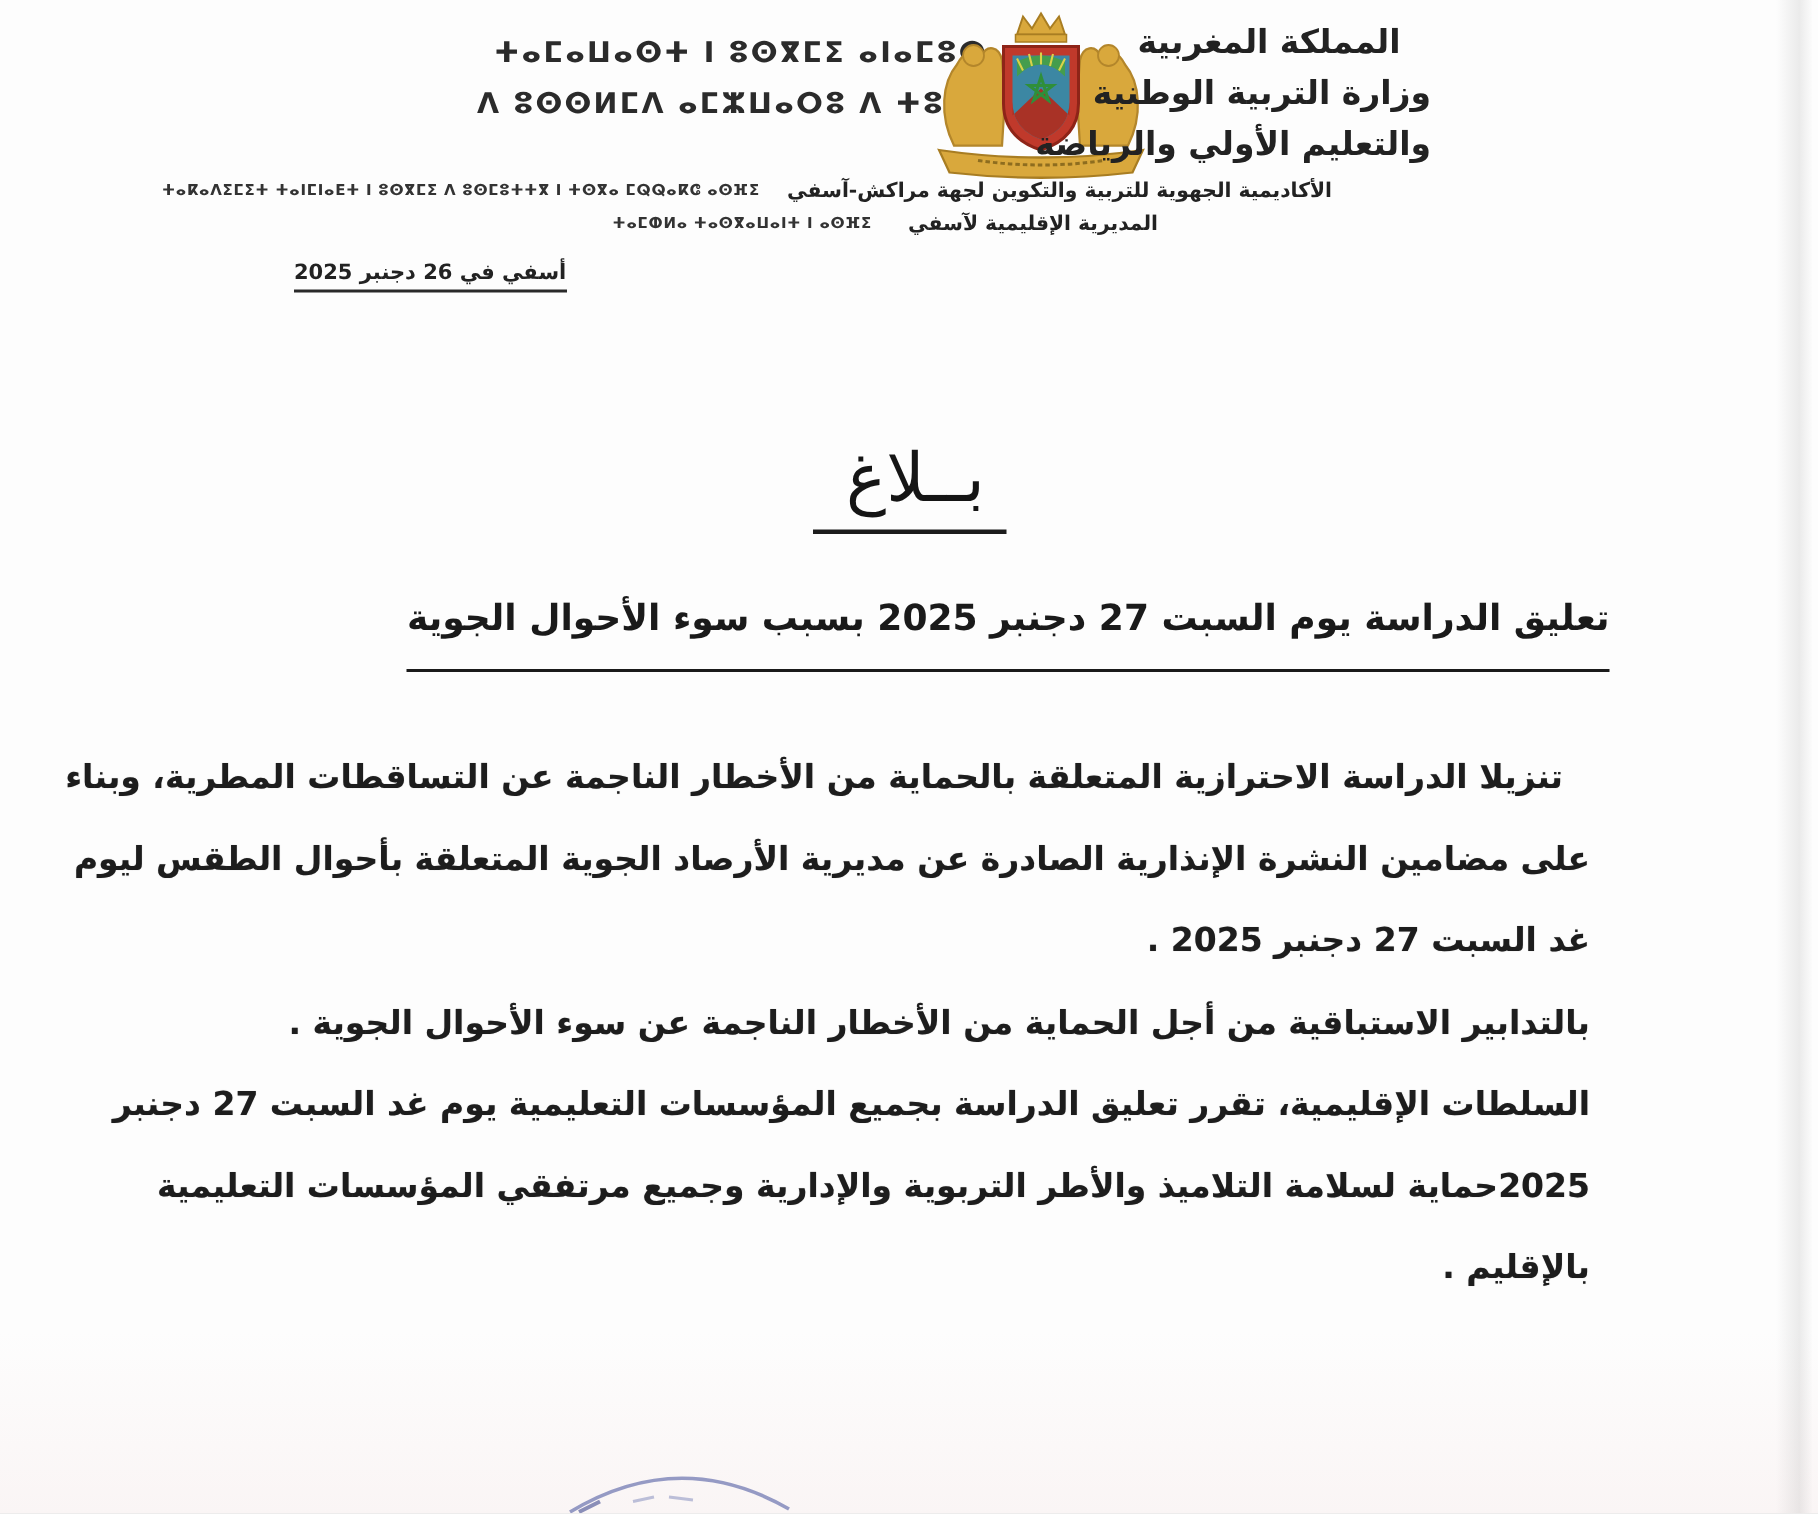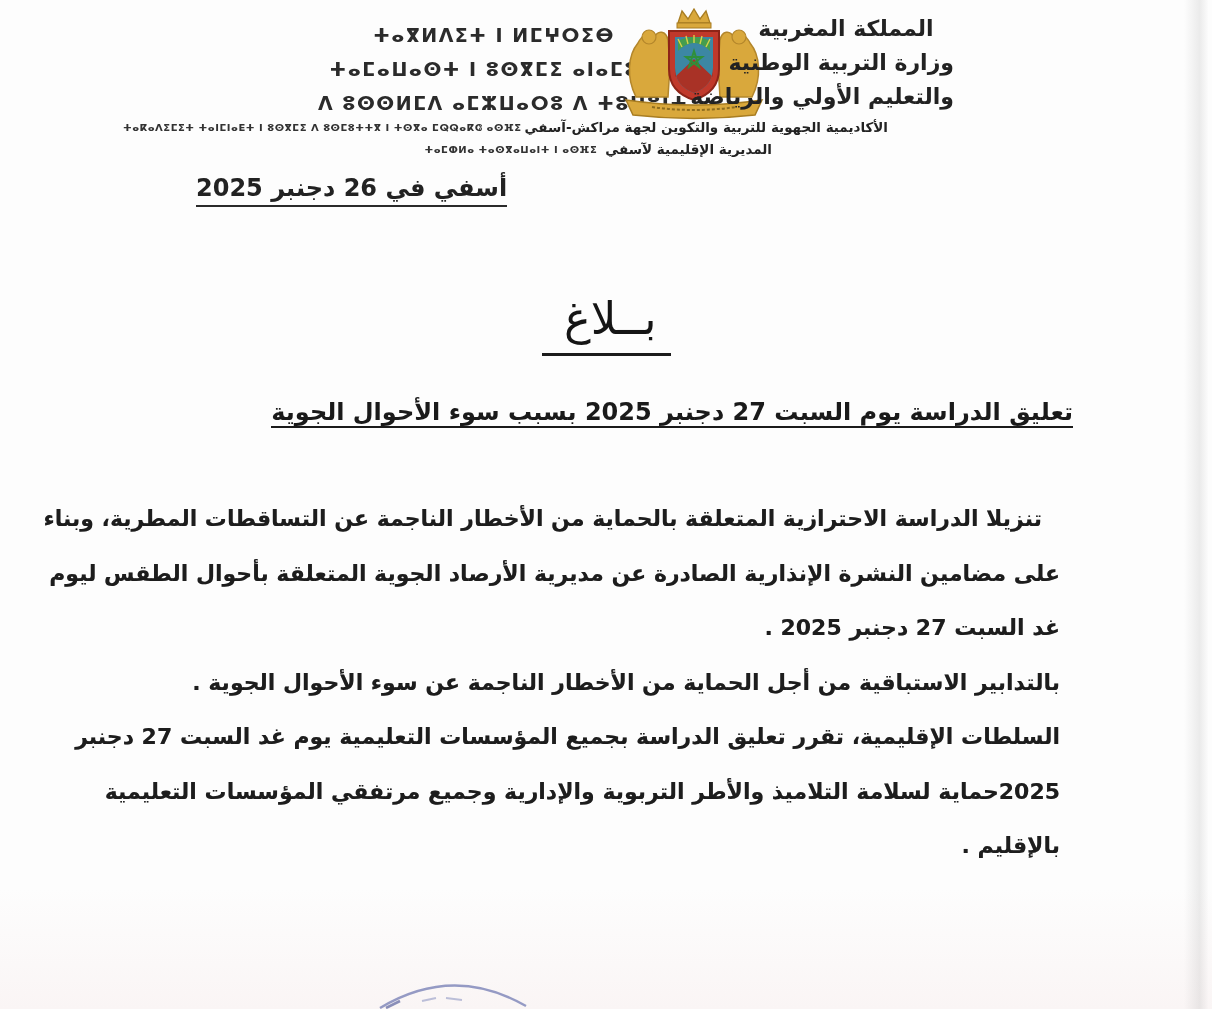--- a/index.html
+++ b/index.html
@@ -24,64 +24,63 @@
     letter-spacing:1.5px;color:#2b2b2b;white-space:nowrap;
   }
   .emblem{position:absolute;left:622px;top:6px;width:144px;height:114px;}
   .ministry-block{
     position:absolute;left:738px;top:12px;width:216px;
     direction:rtl;text-align:center;font-weight:bold;
     font-size:22px;line-height:34px;color:#222;white-space:nowrap;
   }
   .academy-row{
     position:absolute;right:324px;top:119px;
-    display:flex;align-items:center;gap:3px;white-space:nowrap;
+    display:flex;align-items:center;gap:18px;white-space:nowrap;
   }
   .directorate-row{
     position:absolute;right:440px;top:141px;
-    display:flex;align-items:center;gap:8px;white-space:nowrap;
+    display:flex;align-items:center;gap:24px;white-space:nowrap;
   }
   .tiny-tifinagh{font-size:10px;font-weight:bold;letter-spacing:.5px;color:#333;}
   .tiny-arabic{font-size:13.5px;font-weight:bold;direction:rtl;color:#222;}
   
   .date-line{
     position:absolute;left:196px;top:174px;
-    direction:rtl;font-size:24px;font-weight:bold;white-space:nowrap;
+    direction:rtl;font-size:14px;font-weight:bold;white-space:nowrap;
     border-bottom:2px solid #2a2a2a;padding-bottom:3px;color:#222;
   }
   .doc-title{
     position:absolute;left:542px;top:292px;
     direction:rtl;font-size:45px;font-weight:normal;white-space:nowrap;
     border-bottom:3px solid #1c1c1c;padding:0 14px 8px 22px;color:#151515;
   }
   .doc-subtitle{
     position:absolute;right:139px;top:398px;
     direction:rtl;font-size:24px;font-weight:bold;white-space:nowrap;
-    border-bottom:2.5px solid #1b1b1b;padding-bottom:0;color:#1a1a1a;
+    border-bottom:2.5px solid #1b1b1b;padding-bottom:20px;color:#1a1a1a;
   }
   
   .body-block{
     position:absolute;left:155px;top:492px;width:905px;
     direction:rtl;font-size:22px;font-weight:bold;color:#1d1d1d;
     text-shadow:0 0 .6px rgba(0,0,0,.35);
   }
   .body-block .line{height:54.5px;line-height:54.5px;white-space:nowrap;}
   .l-full{text-align:justify;text-align-last:justify;}
   .l-start{text-align:start;}
   .l-indent{padding-right:18px;}
   
   .stamp{position:absolute;left:378px;top:978px;width:150px;height:31px;}
 </style>
 </head>
 <body>
 
 <div class="page">
 
   <div class="tifinagh-block">
-    <div>ⵜⴰⴳⵍⴷⵉⵜ ⵏ ⵍⵎⵖⵔⵉⴱ</div>
     <div>ⵜⴰⵎⴰⵡⴰⵙⵜ ⵏ ⵓⵙⴳⵎⵉ ⴰⵏⴰⵎⵓⵔ</div>
     <div>ⴷ ⵓⵙⵙⵍⵎⴷ ⴰⵎⵣⵡⴰⵔⵓ ⴷ ⵜⵓⵏⵏⵓⵏⵜ</div>
   </div>
 
   <svg class="emblem" viewBox="0 0 144 112" aria-hidden="true">
 
     <path d="M4,93 Q72,103 140,93 L133,108 Q72,115 11,108 Z" fill="#d9a83c" stroke="#a87d22" stroke-width="1.5"></path>
     <path d="M30,100 Q72,106 114,100" fill="none" stroke="#6d5412" stroke-width="2" stroke-dasharray="3 2" opacity=".7"></path>
 
     <path d="M14,90 C4,70 6,48 16,36 C20,28 28,24 32,31 C36,22 44,24 46,33 L48,58 L46,90 Z" fill="#d9a83c" stroke="#b3862b" stroke-width="1.5"></path>

